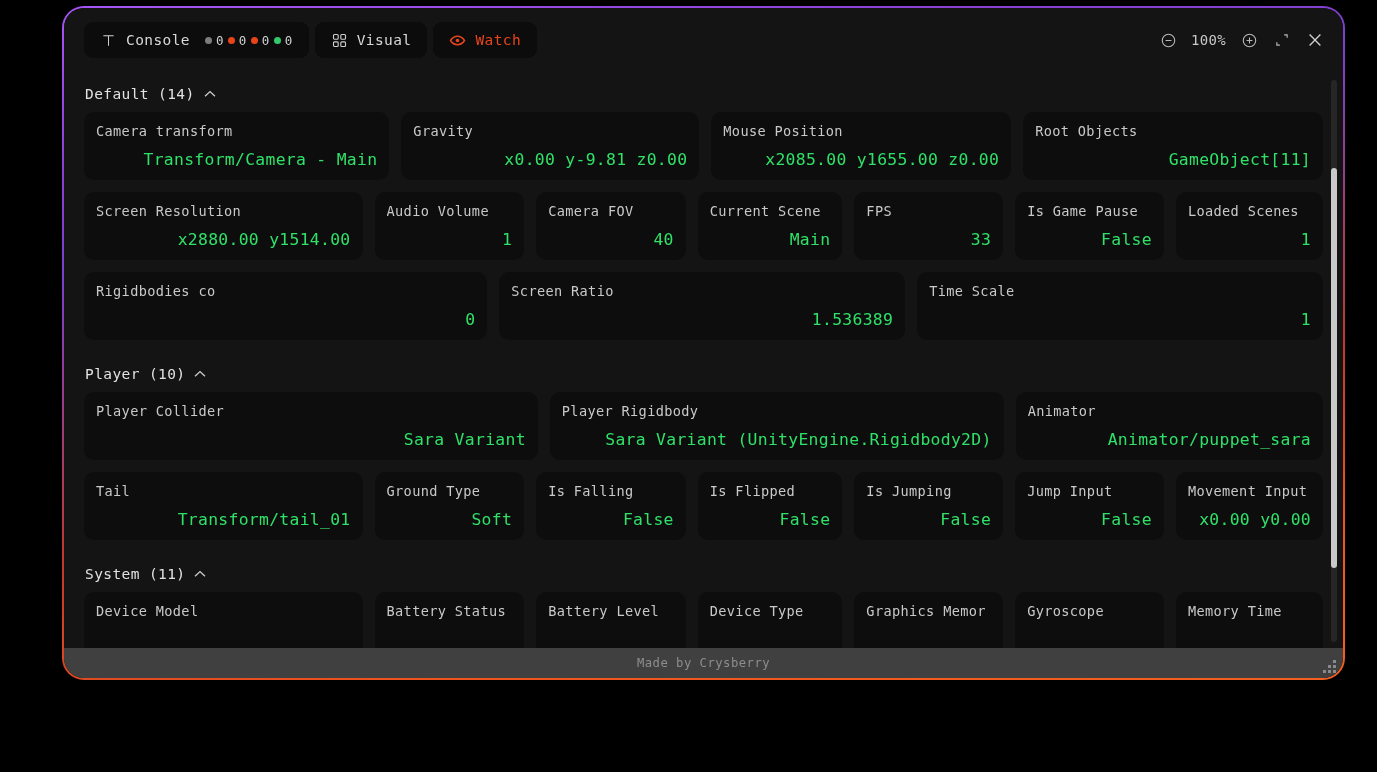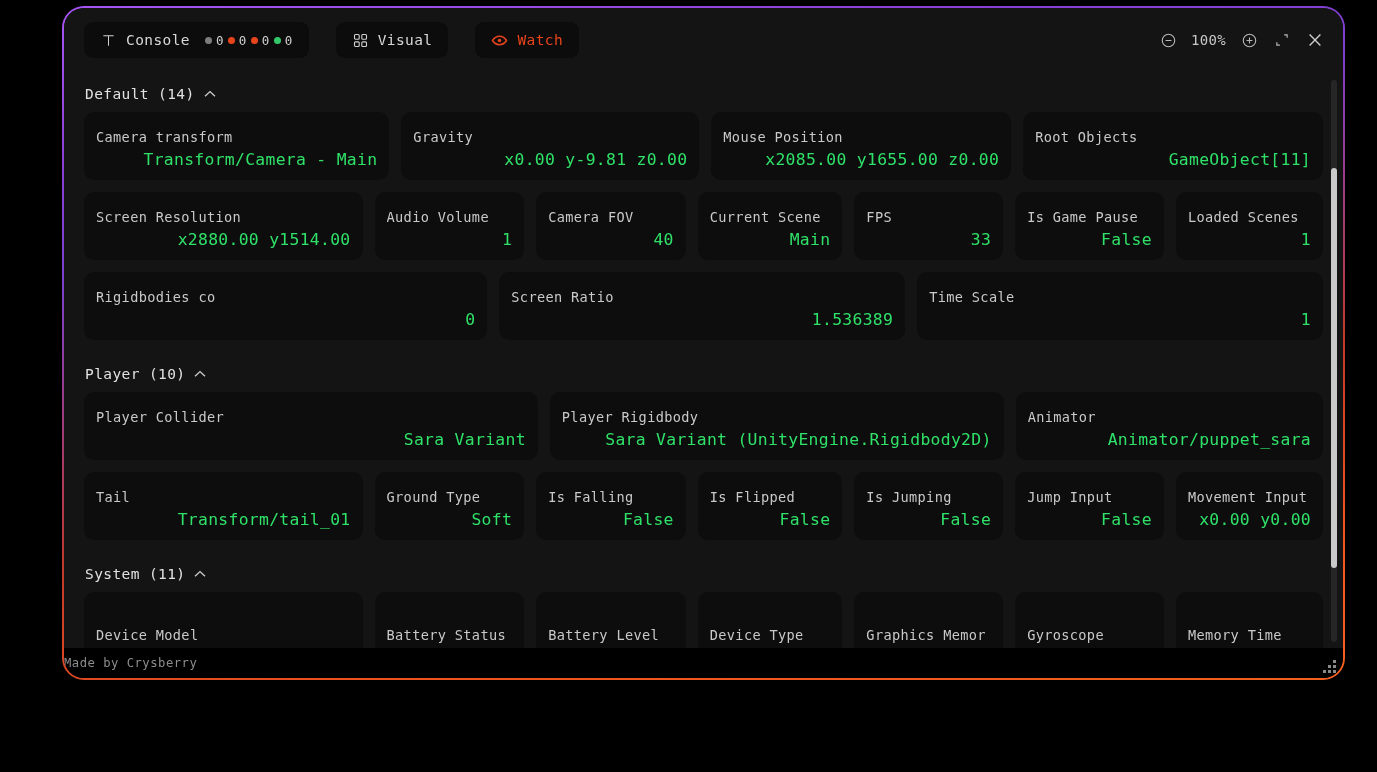--- a/index.html
+++ b/index.html
@@ -38,21 +38,21 @@
 
   
   .topbar {
     height: 64px;
     flex: 0 0 64px;
     display: flex;
     align-items: center;
     padding: 0 18px 0 20px;
     background: #141414;
   }
-  .tabs { display: flex; align-items: center; gap: 27px; }
+  .tabs { display: flex; align-items: center; gap: 6px; }
 
   .tab {
     height: 36px;
     display: flex; align-items: center; gap: 9px;
     padding: 0 16px;
     border-radius: 9px;
     background: #0c0c0c;
     color: #d8d8d8;
     font-size: 14.5px;
     letter-spacing: 0.4px;
@@ -101,21 +101,21 @@
 
   .row { display: flex; gap: 12px; margin-bottom: 12px; }
 
   .card {
     background: #0d0d0d;
     border-radius: 10px;
     padding: 12px 12px 11px 12px;
     min-width: 0;
     display: flex;
     flex-direction: column;
-    justify-content: flex-end;
+    justify-content: space-between;
     height: 68px;
     overflow: hidden;
   }
   .card-label {
     color: #c9c9c9;
     font-size: 13.6px;
     letter-spacing: 0.35px;
     white-space: nowrap;
     overflow: hidden;
     line-height: 1.1;
@@ -148,25 +148,25 @@
     left: 0; top: 88px;
     width: 6px; height: 400px;
     background: #c9c9c9;
     border-radius: 3px;
   }
 
   
   .footer {
     flex: 0 0 30px;
     height: 30px;
-    display: flex; align-items: center; justify-content: flex-start;
+    display: flex; align-items: center; justify-content: center;
     color: #8d8d8d;
     font-size: 12.2px;
     letter-spacing: 0.5px;
-    background: #000000;
+    background: #404040;
     position: relative;
   }
   .resize-grip {
     position: absolute;
     right: 7px; bottom: 5px;
     width: 16px; height: 16px;
   }
   .resize-grip i {
     position: absolute;
     width: 3px; height: 3px;

